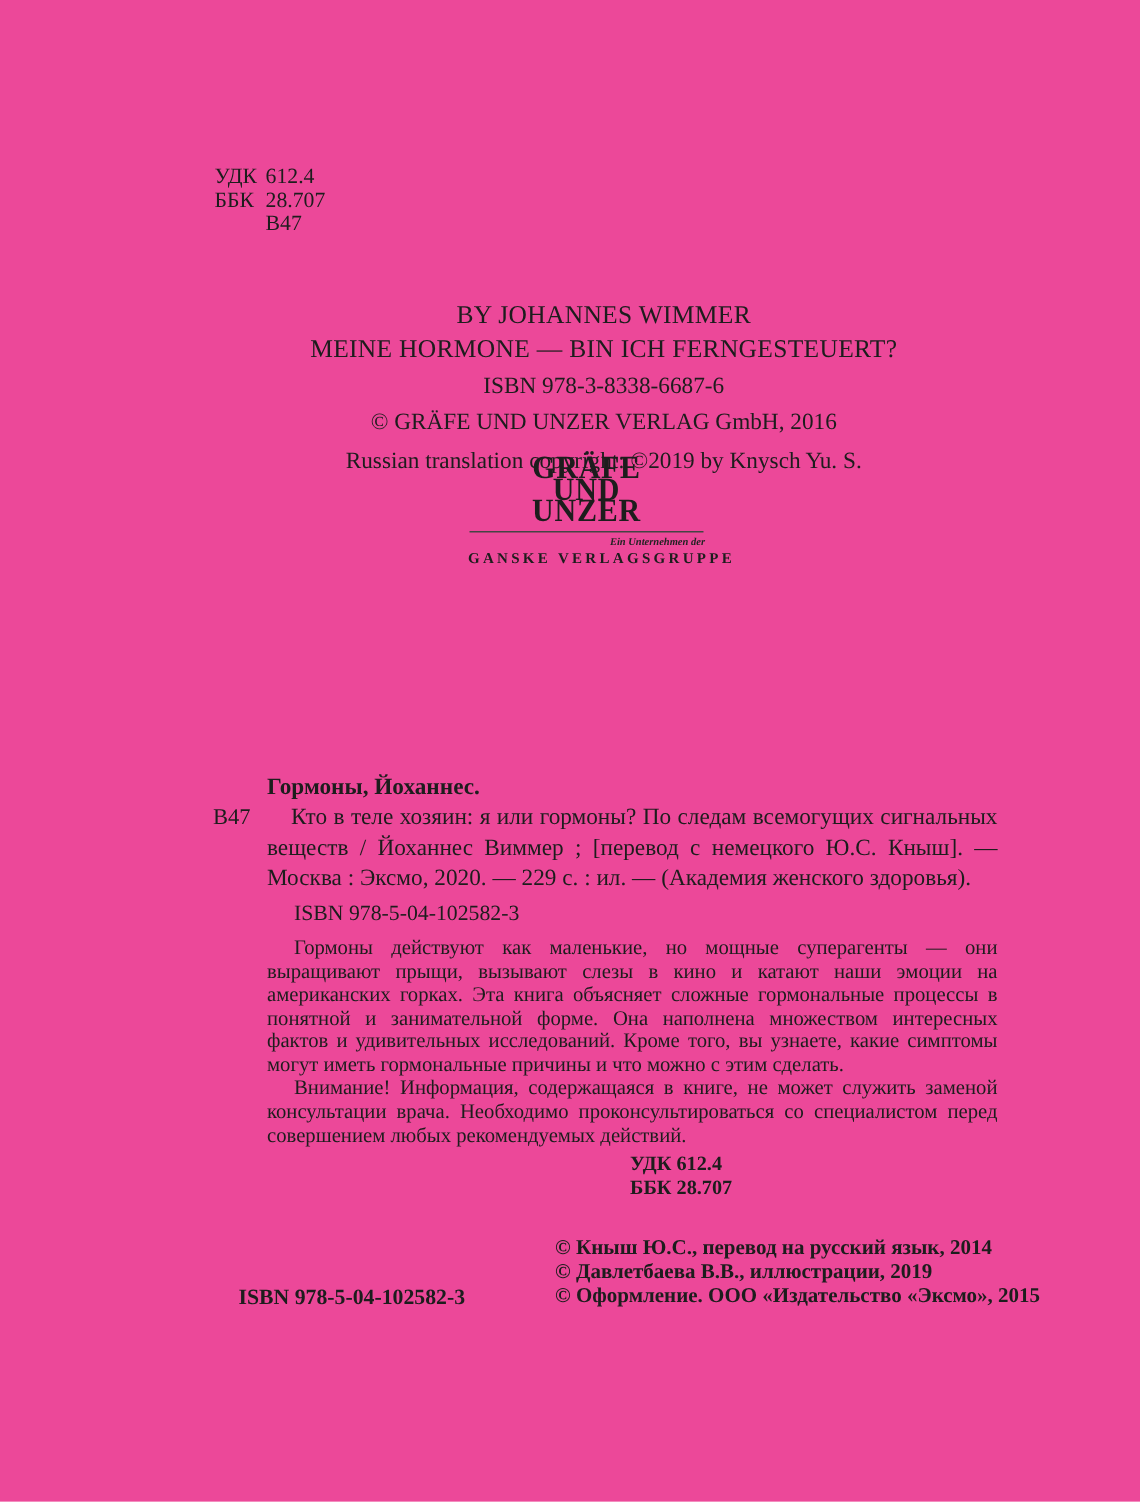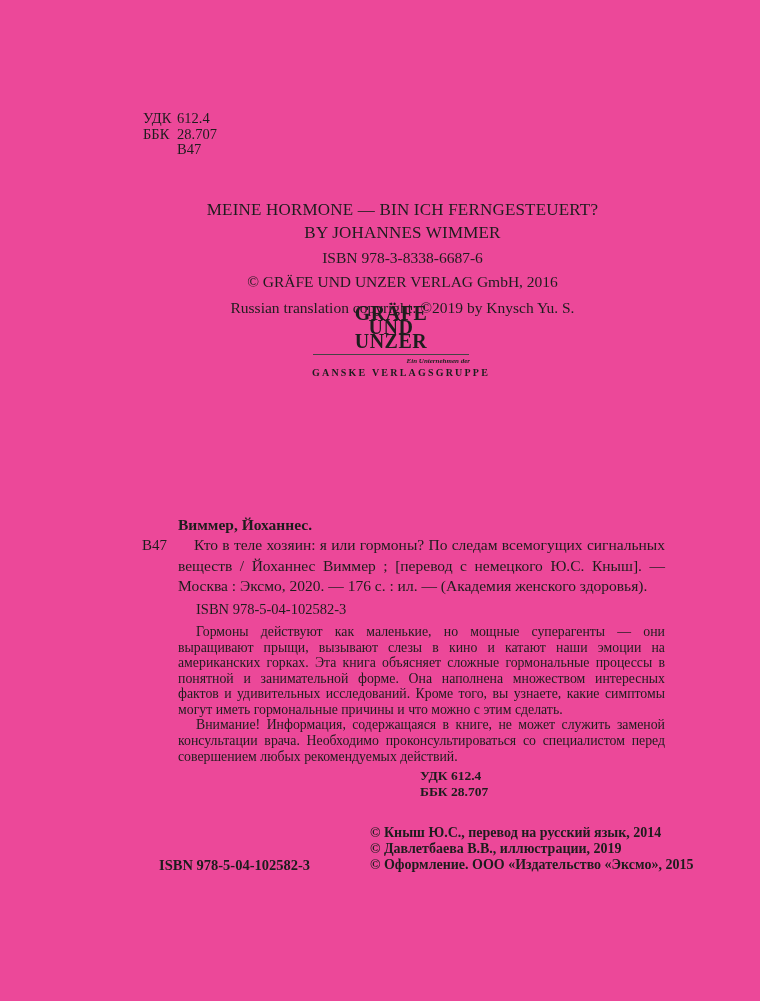--- a/index.html
+++ b/index.html
@@ -76,41 +76,41 @@
       <span class="lbl">ББК</span>
       <span class="val">28.707</span>
     </div>
     <div class="row">
       <span class="lbl"></span>
       <span class="val">В47</span>
     </div>
   </div>
 
   <div class="orig">
+    <div class="title">BY JOHANNES WIMMER</div>
     <div class="title">MEINE HORMONE — BIN ICH FERNGESTEUERT?</div>
-    <div class="title">BY JOHANNES WIMMER</div>
     <div class="meta">ISBN 978-3-8338-6687-6</div>
     <div class="meta">© GRÄFE UND UNZER VERLAG GmbH, 2016</div>
     <div class="trans">Russian translation copyright: ©2019 by Knysch Yu. S.</div>
   </div>
 
   <div class="logo-wrap">
     <div class="gu-logo">
       <div>GRÄFE</div>
       <div>UND</div>
       <div>UNZER</div>
     </div>
     <hr class="gu-rule">
     <div class="gu-tagline">Ein Unternehmen der</div>
     <div class="gu-group">GANSKE VERLAGSGRUPPE</div>
   </div>
 
-  <div class="author-heading">Виммер, Йоханнес.</div>
+  <div class="author-heading">Гормоны, Йоханнес.</div>
   <div class="author-sign">В47</div>
-  <div class="catalog-entry">Кто в теле хозяин: я или гормоны? По следам всемогущих сигнальных веществ / Йоханнес Виммер ; [перевод с немецкого Ю.С. Кныш]. — Москва : Эксмо, 2020. — 176 с. : ил. — (Академия женского здоровья).</div>
+  <div class="catalog-entry">Кто в теле хозяин: я или гормоны? По следам всемогущих сигнальных веществ / Йоханнес Виммер ; [перевод с немецкого Ю.С. Кныш]. — Москва : Эксмо, 2020. — 229 с. : ил. — (Академия женского здоровья).</div>
   <div class="catalog-isbn">ISBN 978-5-04-102582-3</div>
 
   <div class="annotation">Гормоны действуют как маленькие, но мощные суперагенты — они выращивают прыщи, вызывают слезы в кино и катают наши эмоции на американских горках. Эта книга объясняет сложные гормональные процессы в понятной и занимательной форме. Она наполнена множеством интересных фактов и удивительных исследований. Кроме того, вы узнаете, какие симптомы могут иметь гормональные причины и что можно с этим сделать.</div>
 
   <div class="warning">Внимание! Информация, содержащаяся в книге, не может служить заменой консультации врача. Необходимо проконсультироваться со специалистом перед совершением любых рекомендуемых действий.</div>
 
   <div class="codes-right">
     <div>УДК 612.4</div>
     <div>ББК 28.707</div>
   </div>

